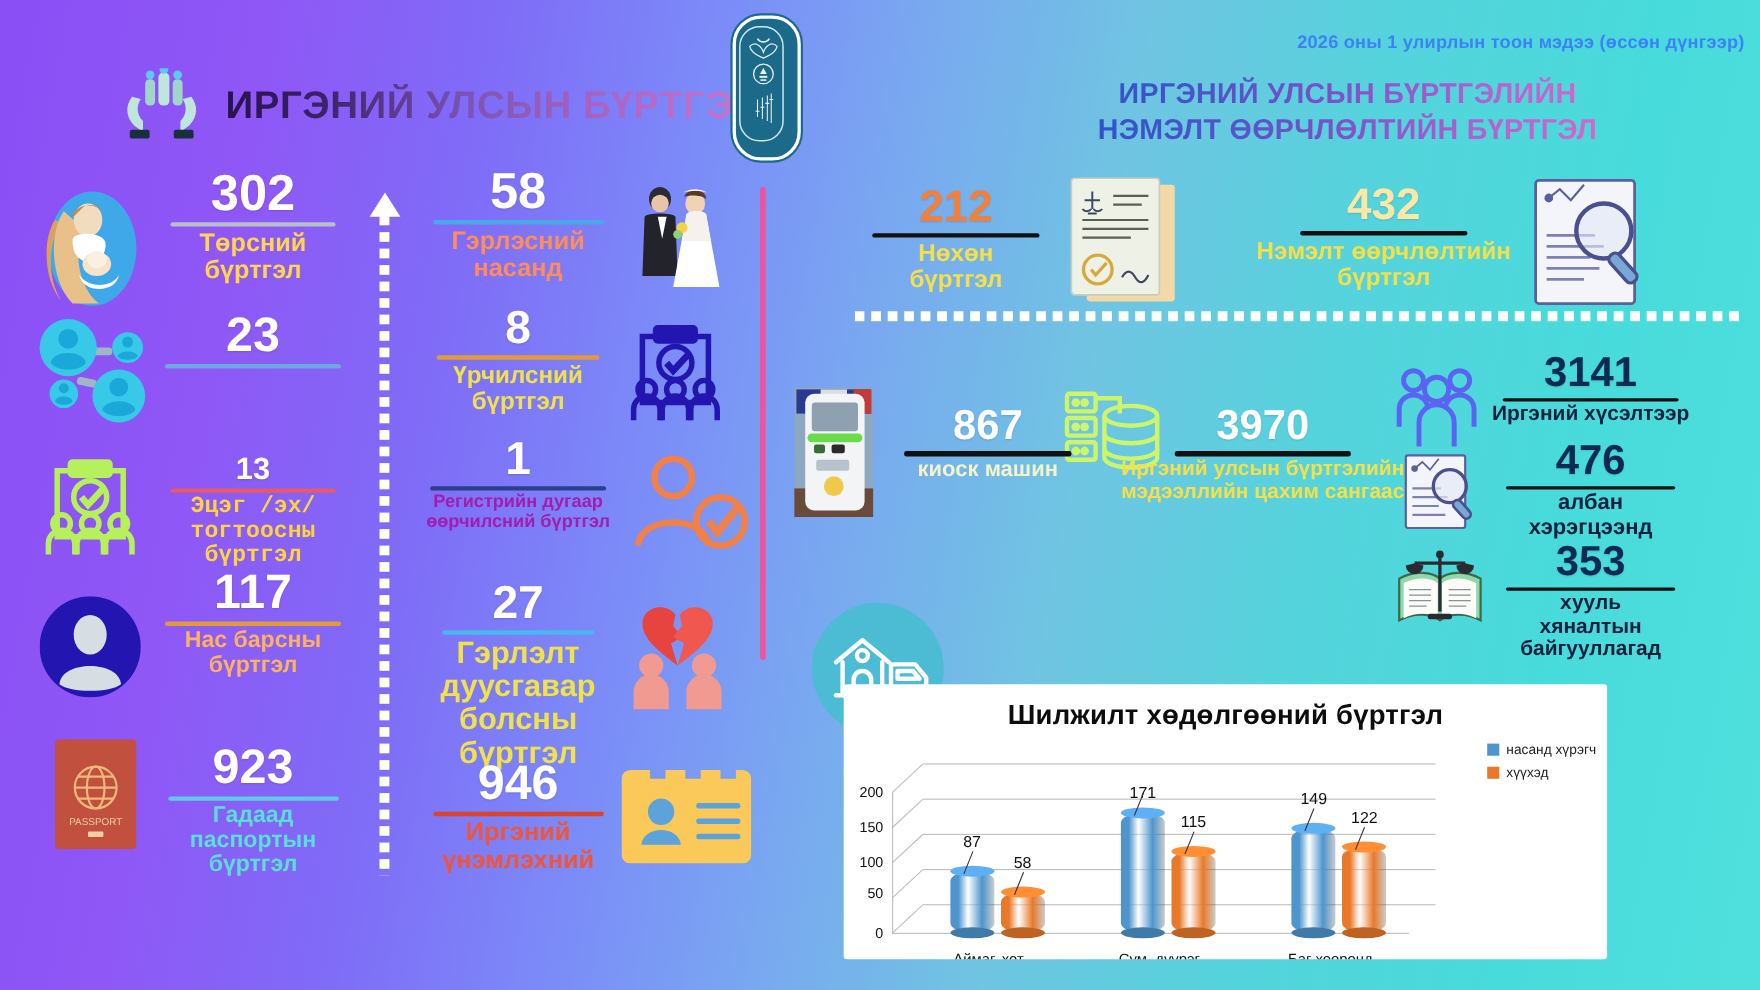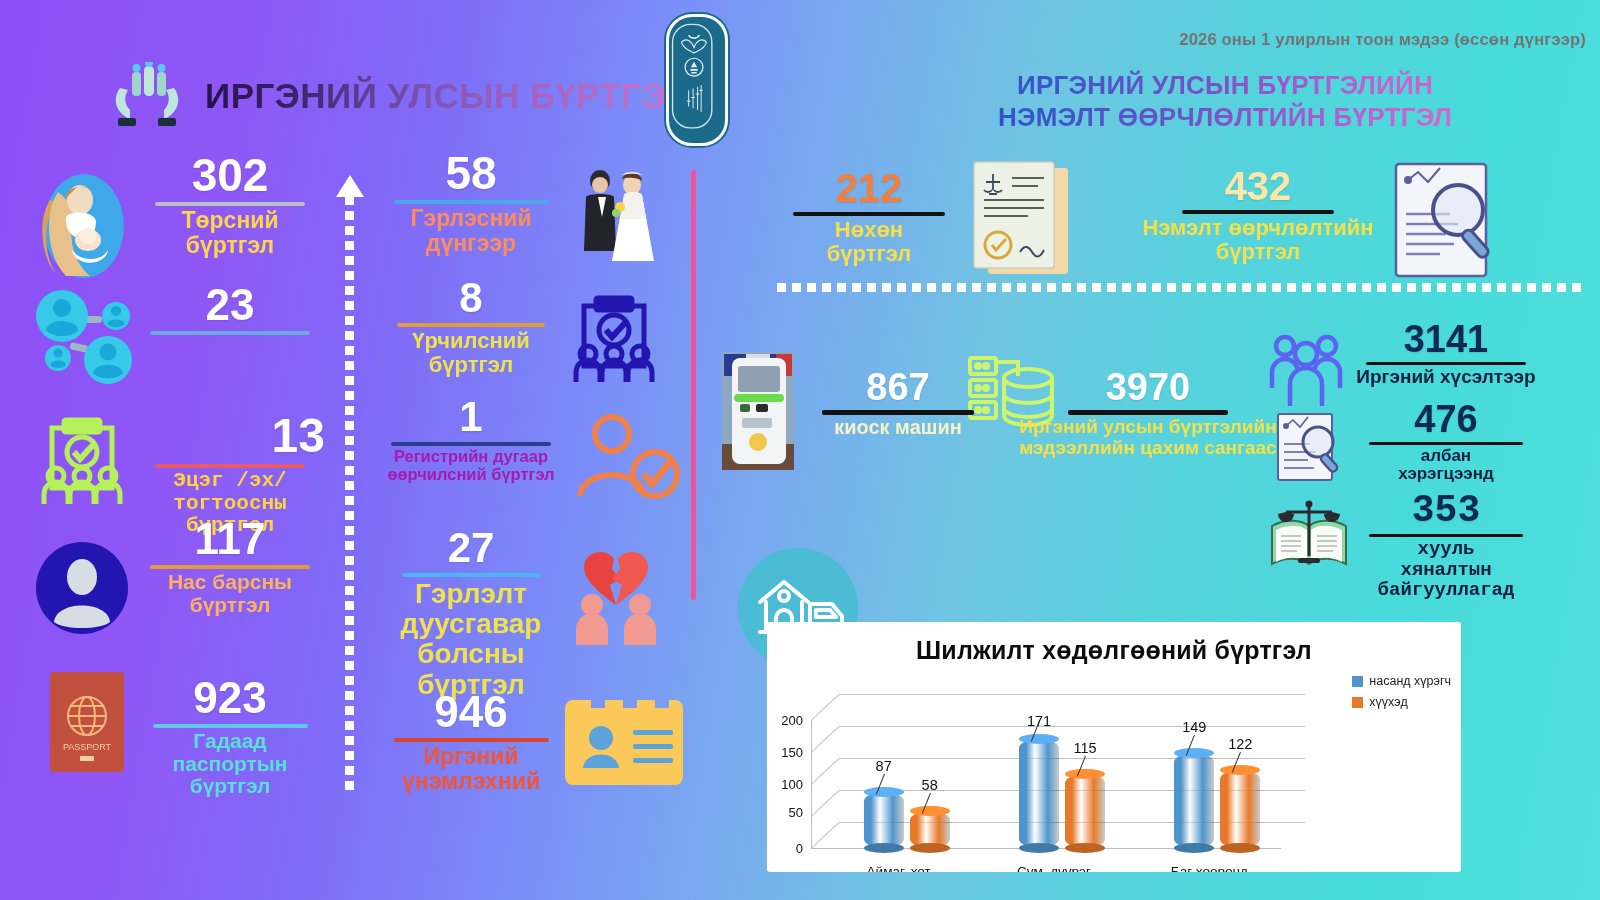--- a/index.html
+++ b/index.html
@@ -29,21 +29,21 @@
     white-space:nowrap;
   }
   .r-title{
     position:absolute;left:905px;top:70px;width:640px;text-align:center;
     font-size:26px;font-weight:bold;line-height:1.22;letter-spacing:.3px;
     background:linear-gradient(90deg,#1b53c4 0%,#3a55c9 22%,#7b52c8 48%,#bb62cf 72%,#f06bc9 100%);
     -webkit-background-clip:text;background-clip:text;color:transparent;
   }
   .date-note{
     position:absolute;right:14px;top:30px;font-size:16.5px;font-weight:bold;
-    color:#737373;letter-spacing:.2px;white-space:nowrap;text-align:right;
+    color:#3b82f6;letter-spacing:.2px;white-space:nowrap;text-align:right;
   }
 
   
   .dotline-v{
     position:absolute;left:345px;top:196px;width:9px;height:600px;
     background-image:linear-gradient(#ffffff 58%,rgba(255,255,255,0) 0);
     background-size:9px 15px;background-repeat:repeat-y;
   }
   .arrow-up{
     position:absolute;left:336px;top:175px;width:0;height:0;
@@ -397,21 +397,21 @@
         <div class="num" style="font-size: 46px;">302</div>
         <div class="rule" style="background: rgb(185, 191, 198); width: 150px; height: 4px;"></div>
         <div class="lbl" style="font-size: 23px; color: rgb(255, 213, 74); white-space: pre-line;">Төрсний
 бүртгэл</div>
       </div>
       <div class="stat" style="left: 125px; top: 283px; width: 210px;">
         <div class="num" style="font-size: 44px;">23</div>
         <div class="rule" style="background: rgb(110, 168, 224); width: 160px; height: 4px;"></div>
       </div>
       <div class="stat" style="left: 135px; top: 412px; width: 190px;">
-        <div class="num" style="font-size: 48px; text-align: right;">13</div>
+        <div class="num" style="font-size: 28px;">13</div>
         <div class="rule" style="background: rgb(232, 89, 106); width: 150px; height: 4px;"></div>
         <div class="lbl" style="font-size: 21px; color: rgb(255, 211, 61); white-space: pre-line; font-family: Liberation Mono, monospace;">Эцэг /эх/
 тогтоосны
 бүртгэл</div>
       </div>
       <div class="stat" style="left: 135px; top: 517px; width: 190px;">
         <div class="num" style="font-size: 44px;">117</div>
         <div class="rule" style="background: rgb(224, 155, 58); width: 160px; height: 4px;"></div>
         <div class="lbl" style="font-size: 21px; color: rgb(255, 178, 94); white-space: pre-line;">Нас барсны
 бүртгэл</div>
@@ -420,21 +420,21 @@
         <div class="num" style="font-size: 44px;">923</div>
         <div class="rule" style="background: rgb(97, 201, 232); width: 155px; height: 4px;"></div>
         <div class="lbl" style="font-size: 21px; color: rgb(88, 224, 216); white-space: pre-line;">Гадаад
 паспортын
 бүртгэл</div>
       </div>
       <div class="stat" style="left: 378px; top: 150px; width: 186px;">
         <div class="num" style="font-size: 46px;">58</div>
         <div class="rule" style="background: rgb(74, 168, 232); width: 155px; height: 4px;"></div>
         <div class="lbl" style="font-size: 23px; color: rgb(255, 140, 90); white-space: pre-line;">Гэрлэсний
-дүнгээр</div>
+насанд</div>
       </div>
       <div class="stat" style="left: 378px; top: 277px; width: 186px;">
         <div class="num" style="font-size: 42px;">8</div>
         <div class="rule" style="background: rgb(224, 155, 58); width: 148px; height: 4px;"></div>
         <div class="lbl" style="font-size: 22px; color: rgb(240, 226, 74); white-space: pre-line;">Үрчилсний
 бүртгэл</div>
       </div>
       <div class="stat" style="left: 370px; top: 396px; width: 202px;">
         <div class="num" style="font-size: 42px;">1</div>
         <div class="rule" style="background: rgb(43, 63, 143); width: 160px; height: 4px;"></div>
@@ -478,24 +478,24 @@
 мэдээллийн цахим сангаас</div>
       </div>
       <div class="stat" style="left: 1348px; top: 320px; width: 196px;">
         <div class="num" style="font-size: 38px; color: rgb(13, 42, 85);">3141</div>
         <div class="rule" style="background: rgb(17, 17, 17); width: 160.72px; height: 3px;"></div>
         <div class="lbl" style="font-size: 19px; color: rgb(16, 32, 63); white-space: pre-line;">Иргэний хүсэлтээр</div>
       </div>
       <div class="stat" style="left: 1352px; top: 400px; width: 188px;">
         <div class="num" style="font-size: 38px; color: rgb(13, 42, 85);">476</div>
         <div class="rule" style="background: rgb(17, 17, 17); width: 154.16px; height: 3px;"></div>
-        <div class="lbl" style="font-size: 17px; color: rgb(16, 32, 63); white-space: pre-line;">албан
+        <div class="lbl" style="font-size: 20px; color: rgb(16, 32, 63); white-space: pre-line;">албан
 хэрэгцээнд</div>
       </div>
-      <div class="stat" style="left: 1352px; top: 492px; width: 188px; font-family: Liberation Mono, monospace;">
+      <div class="stat" style="left: 1352px; top: 492px; width: 188px;">
         <div class="num" style="font-size: 38px; color: rgb(13, 42, 85);">353</div>
         <div class="rule" style="background: rgb(17, 17, 17); width: 154.16px; height: 3px;"></div>
         <div class="lbl" style="font-size: 19px; color: rgb(16, 32, 63); white-space: pre-line;">хууль
 хяналтын
 байгууллагад</div>
       </div>
     </div>
 
   <div class="chart-card">
     <div class="chart-title">Шилжилт хөдөлгөөний бүртгэл</div>

